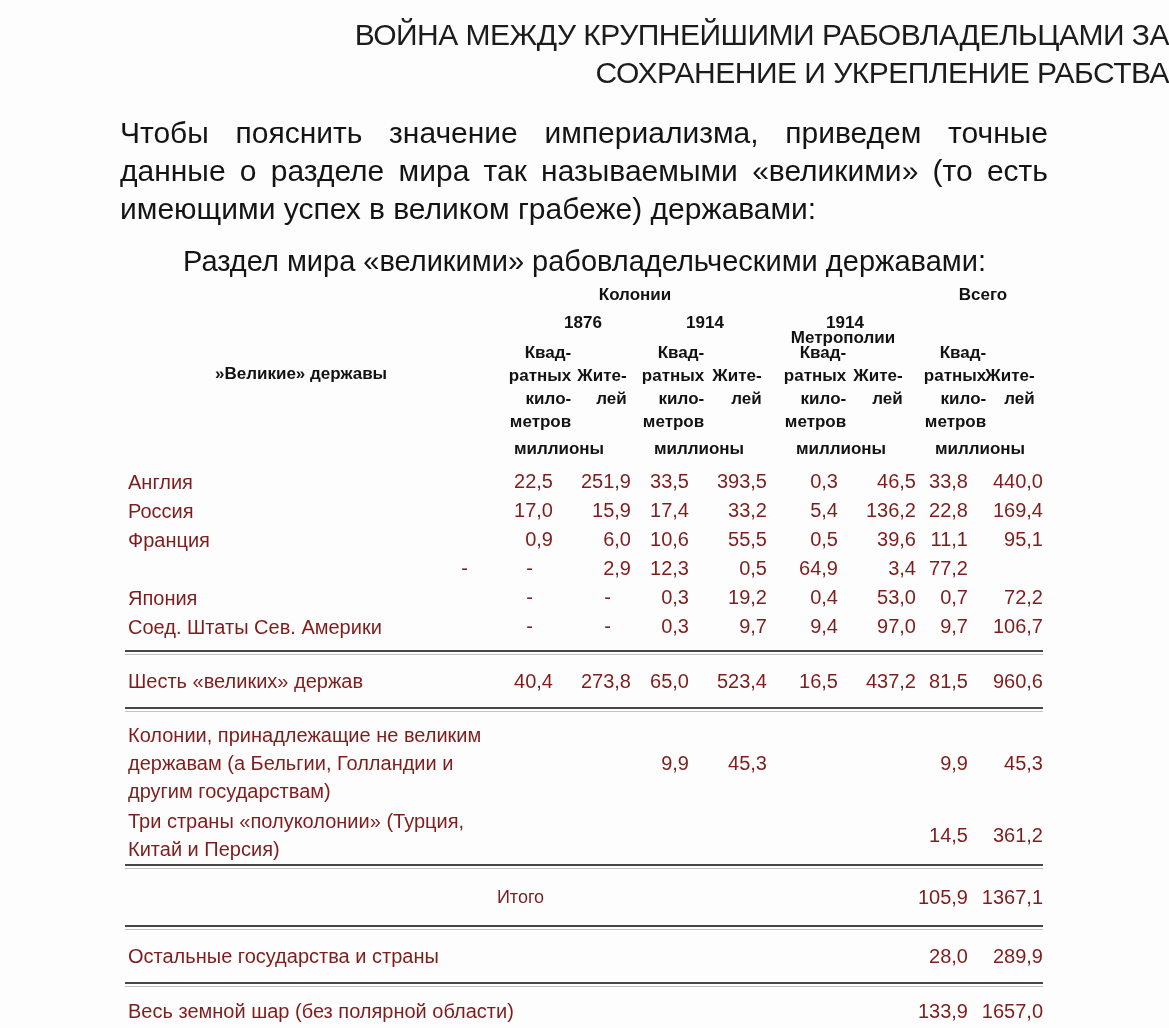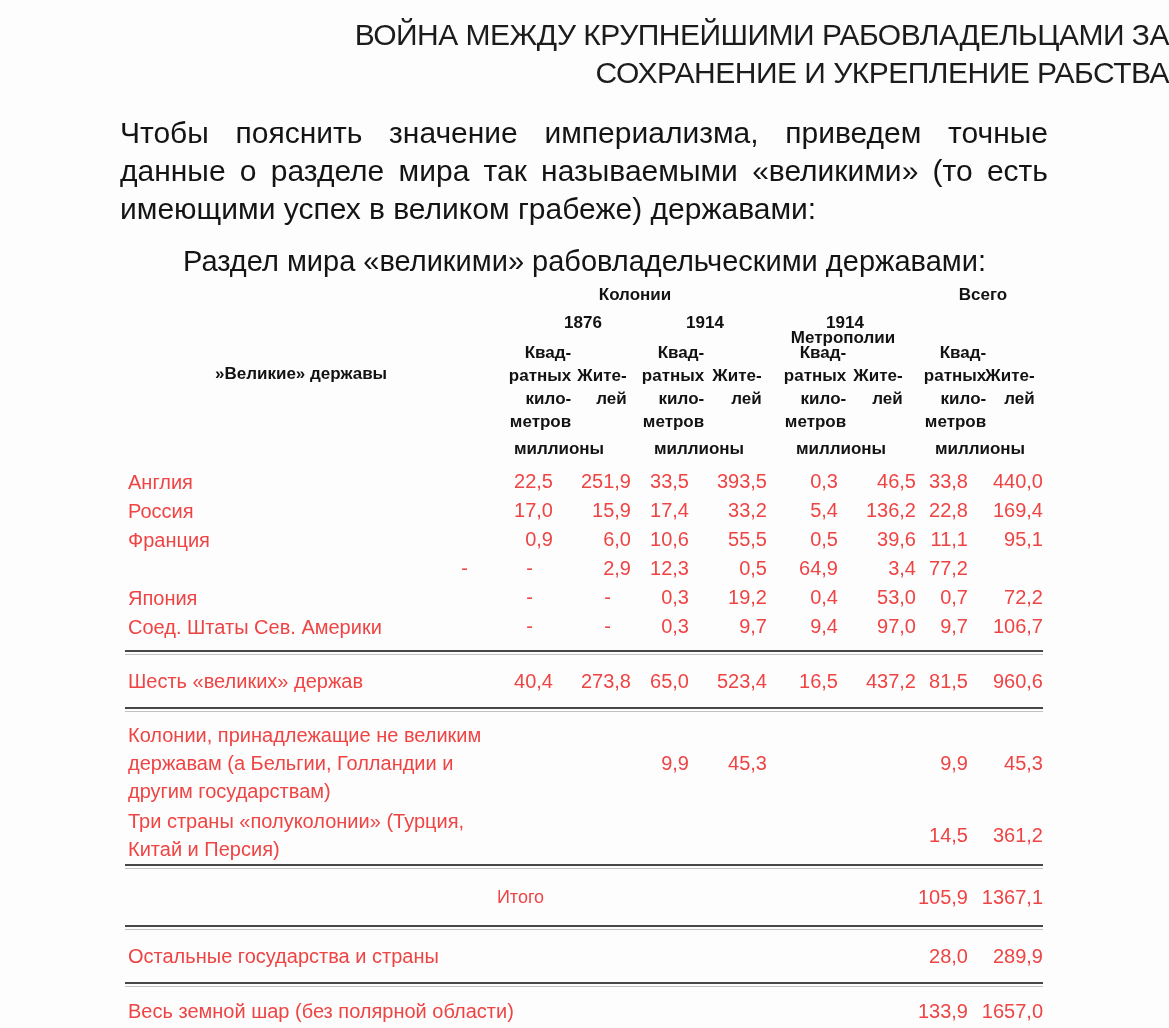--- a/index.html
+++ b/index.html
@@ -24,21 +24,21 @@
   
   .thead { position:relative; margin-top:4px; height:180px; font-weight:bold; font-size:17px; color:#121212; }
   .thead .c { position:absolute; transform:translateX(-50%); white-space:nowrap; }
   .thead .stack { position:absolute; transform:translateX(-50%); text-align:right; line-height:23px; white-space:nowrap; }
   .thead .rowlabel { position:absolute; left:215px; top:82px; white-space:nowrap; }
   
   .grid {
     display:grid;
     grid-template-columns:363px 65px 78px 58px 78px 71px 78px 52px 75px;
     margin-left:125px; width:918px;
-    font-size:20px; align-items:center; color:#ef4444;
+    font-size:20px; align-items:center; color:#7f1d1d;
   }
   .grid .lbl { padding-left:3px; line-height:28px; }
   .grid .num { text-align:right; white-space:nowrap; }
   .grid .num.dash { padding-right:20px; }
   .countries { margin-top:5px; }
   .crow { height:29px; }
   .srow { height:52px; }
   .brow1 { padding-top:9px; }
   .brow2 { padding-top:2px; padding-bottom:1px; }
   .trow { height:56px; }

